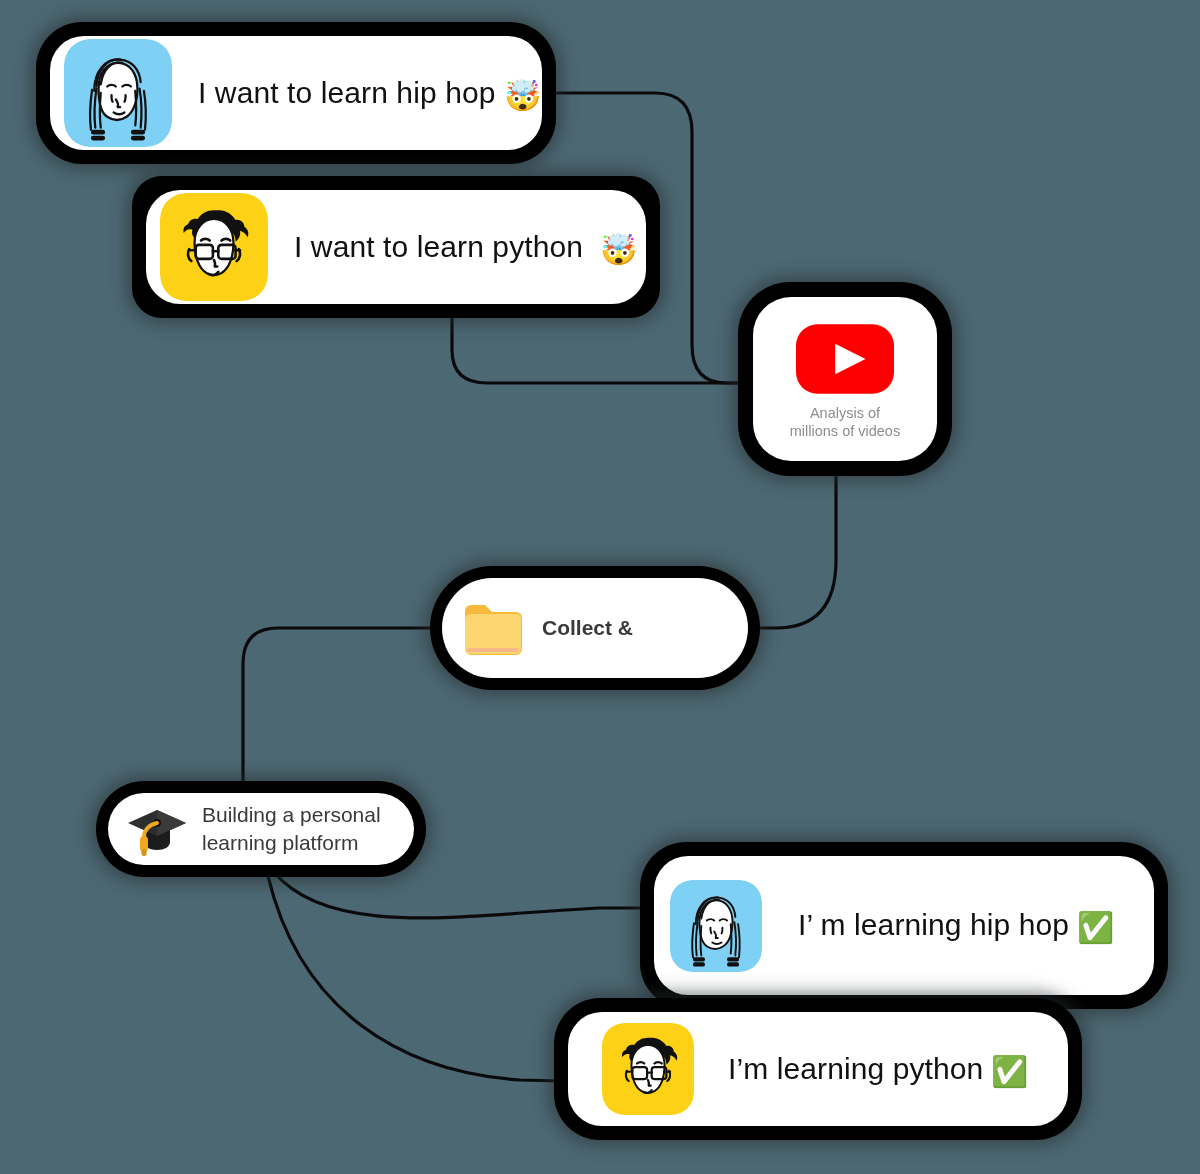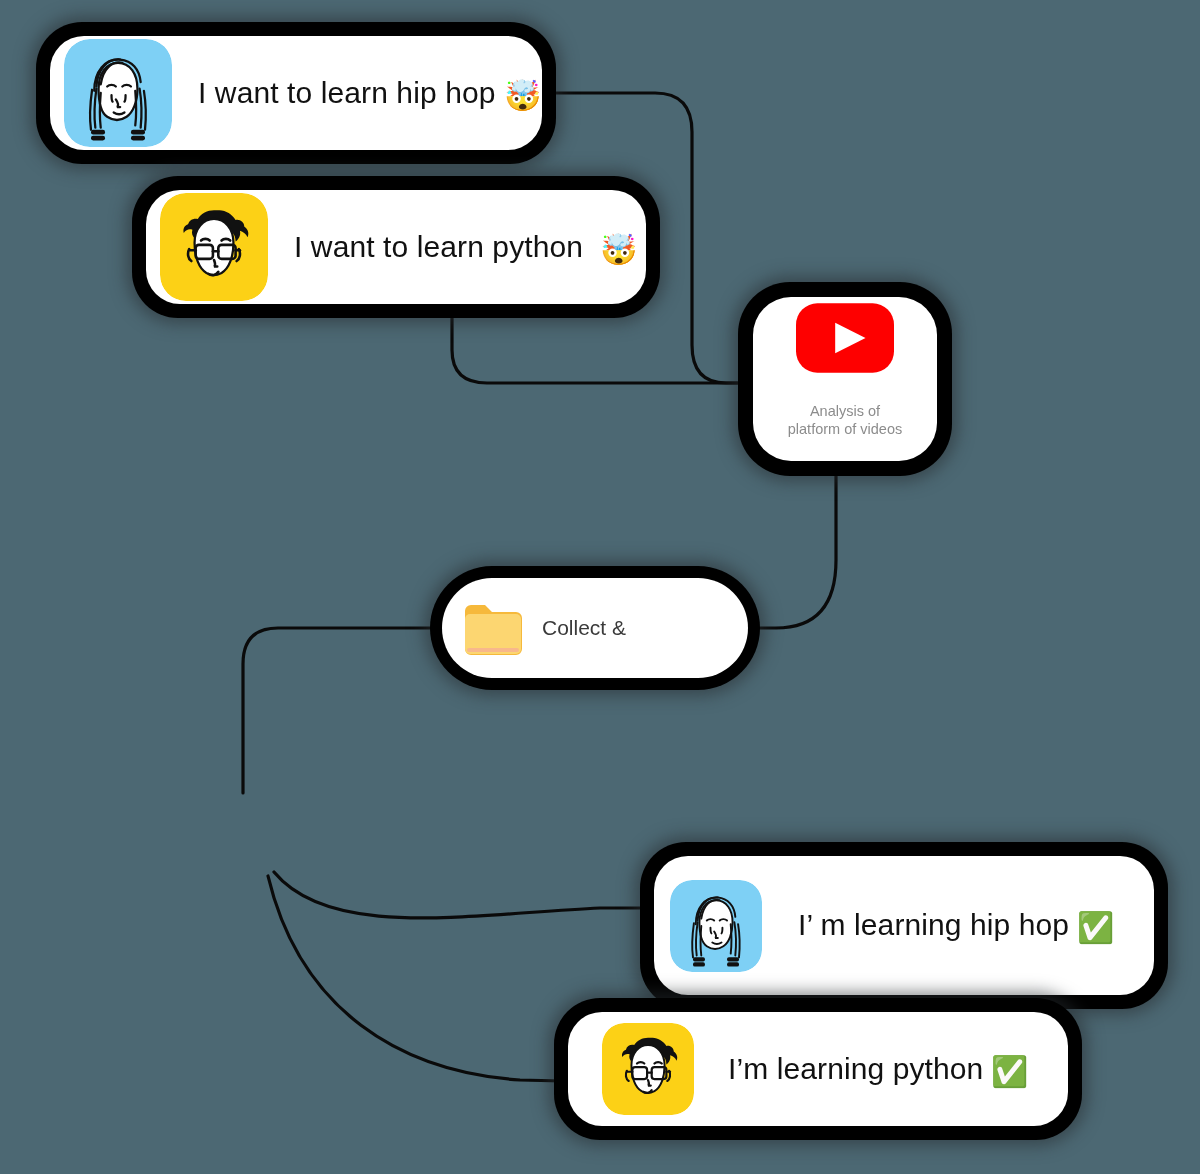--- a/index.html
+++ b/index.html
@@ -42,22 +42,22 @@
   }
   .avatar{
     width:108px;height:108px;border-radius:26px;
     flex:0 0 auto;display:block;
   }
   .avatar.sm{width:92px;height:92px;border-radius:22px;}
 
   
   #yt{width:214px;height:194px;border-radius:52px;padding:15px;}
   #yt .inner{
-    flex-direction:column;align-items:center;
-    border-radius:38px;gap:19px;padding-top:6px;
+    flex-direction:column;justify-content:center;align-items:center;
+    border-radius:38px;gap:0;padding-top:6px;
   }
   #yt .ytlogo{width:98px;height:70px;display:block;}
   #yt .caption{
     font-size:14.5px;color:#8c8c8c;text-align:center;line-height:1.27;
     margin-top:10px;
   }
 
   
   .flat .inner{padding:0 26px 0 20px;gap:18px;}
   .flat .txt{font-size:21px;color:#3a3a3a;line-height:1.33;white-space:nowrap;}
@@ -116,21 +116,21 @@
           <rect x="62" y="89.5" width="13" height="4.5" rx="2"></rect>
         </g>
       </svg>
       <div class="label">
         <span>I want to learn hip hop</span>
         <span class="emoji">🤯</span>
       </div>
     </div>
   </div>
 
-  <div class="node chat" id="n2" style="left:132px;top:176px;width:528px;height:142px;">
+  <div class="node chat" id="n2" style="left:132px;top:176px;width:528px;height:142px;border-radius:30px;">
     <div class="inner">
       <svg class="avatar" viewBox="0 0 100 100">
         <rect width="100" height="100" rx="24" fill="#fcd116"></rect>
         <g fill="#111">
           <path d="M50 16c-6 0-12 3-15 8-4-1-8 1-9 5-3 1-5 4-4 8 2-3 5-4 8-3-1 3 0 6 2 8 1-4 3-6 6-7-1 4 1 7 4 9 0-5 2-8 5-9 2 3 5 5 9 5 4 0 7-2 9-5 3 2 5 5 5 10 3-2 5-6 4-10 3 1 6 3 7 6 2-4 0-8-3-10 0-4-4-7-8-6-3-5-9-9-15-9z"></path>
         </g>
         <path d="M32 46c0-13 8-22 18-22s18 9 18 22c0 13-4 24-11 28-2 1-5 2-7 2s-5-1-7-2c-7-4-11-15-11-28z" fill="#fff" stroke="#111" stroke-width="2.1"></path>
         <g fill="none" stroke="#111" stroke-width="2.4" stroke-linecap="round">
           <rect x="33" y="48" width="16" height="13" rx="3"></rect>
           <rect x="54" y="48" width="16" height="13" rx="3"></rect>
@@ -153,38 +153,55 @@
   </div>
 
   <div class="node" id="yt" style="left:738px;top:282px;">
     <div class="inner">
       <svg class="ytlogo" viewBox="0 0 110 78">
         <rect x="0" y="0" width="110" height="78" rx="24" fill="#fe0000"></rect>
         <path d="M44 22 L78 39 L44 56 Z" fill="#fff"></path>
       </svg>
       <div class="caption">
         <div>Analysis of</div>
-        <div>platform of videos</div>
+        <div>millions of videos</div>
       </div>
     </div>
   </div>
 
   <div class="node flat tight" id="n4" style="left:430px;top:566px;width:330px;height:124px;border-radius:62px;">
-    <div class="inner" style="border-radius:50px;">
+    <div class="inner" style="border-radius:50px;font-weight:bold;">
       <svg class="gicon" width="62" height="54" viewBox="0 0 62 54">
         <path d="M3 10a6 6 0 0 1 6-6h14l7 7h24a6 6 0 0 1 6 6v31a6 6 0 0 1-6 6H9a6 6 0 0 1-6-6z" fill="#f6b93b"></path>
         <path d="M3 18a5 5 0 0 1 5-5h46a5 5 0 0 1 5 5v30a5 5 0 0 1-5 5H8a5 5 0 0 1-5-5z" fill="#fcd671"></path>
         <rect x="5" y="47" width="52" height="4" rx="2" fill="#f4a0a0" opacity=".55"></rect>
       </svg>
       <div class="txt">
         <div>Collect &amp;</div>
       </div>
     </div>
   </div>
 
+  <div class="node flat tight" id="n5" style="left:96px;top:781px;width:330px;height:96px;border-radius:52px;">
+    <div class="inner" style="border-radius:42px;padding:0 20px 0 18px;gap:14px;">
+      <svg class="gicon" width="62" height="56" viewBox="0 0 62 56">
+        <path d="M18 26h26v15c0 5-6 8-13 8s-13-3-13-8z" fill="#1c1c1c"></path>
+        <path d="M31 9 60 22 31 35 2 22z" fill="#2e2e2e"></path>
+        <path d="M31 9 60 22 31 35z" fill="#3a3a3a"></path>
+        <circle cx="31" cy="22" r="4" fill="#111"></circle>
+        <path d="M31 22 C 22 24 18 30 18 36" stroke="#f0a81e" stroke-width="4" fill="none" stroke-linecap="round"></path>
+        <rect x="14" y="35" width="8" height="16" rx="4" fill="#f0a81e"></rect>
+        <rect x="15.5" y="48" width="5" height="7" rx="2.5" fill="#d98f10"></rect>
+      </svg>
+      <div class="txt">
+        <div>Building a personal</div>
+        <div>learning platform</div>
+      </div>
+    </div>
+  </div>
 
   <div class="node chat" id="n6" style="left:640px;top:842px;width:528px;height:167px;">
     <div class="inner" style="padding:0 26px 0 16px;gap:36px;">
       <svg class="avatar sm" viewBox="0 0 100 100">
         <rect width="100" height="100" rx="24" fill="#7ed0f5"></rect>
         <g stroke="#111" stroke-width="2.1" fill="none" stroke-linecap="round">
           <path d="M32 46c0-14 7-24 18-24s18 10 18 24c0 12-4 22-10 26-3 2-7 3-9 3s-6-1-9-3c-6-4-8-14-8-26z" fill="#fff"></path>
           <path d="M34 42c2-14 10-22 20-20"></path>
           <path d="M30 44c1-16 10-26 22-25 11 1 18 9 19 21"></path>
           <path d="M28 48c0-18 10-30 24-29"></path>

